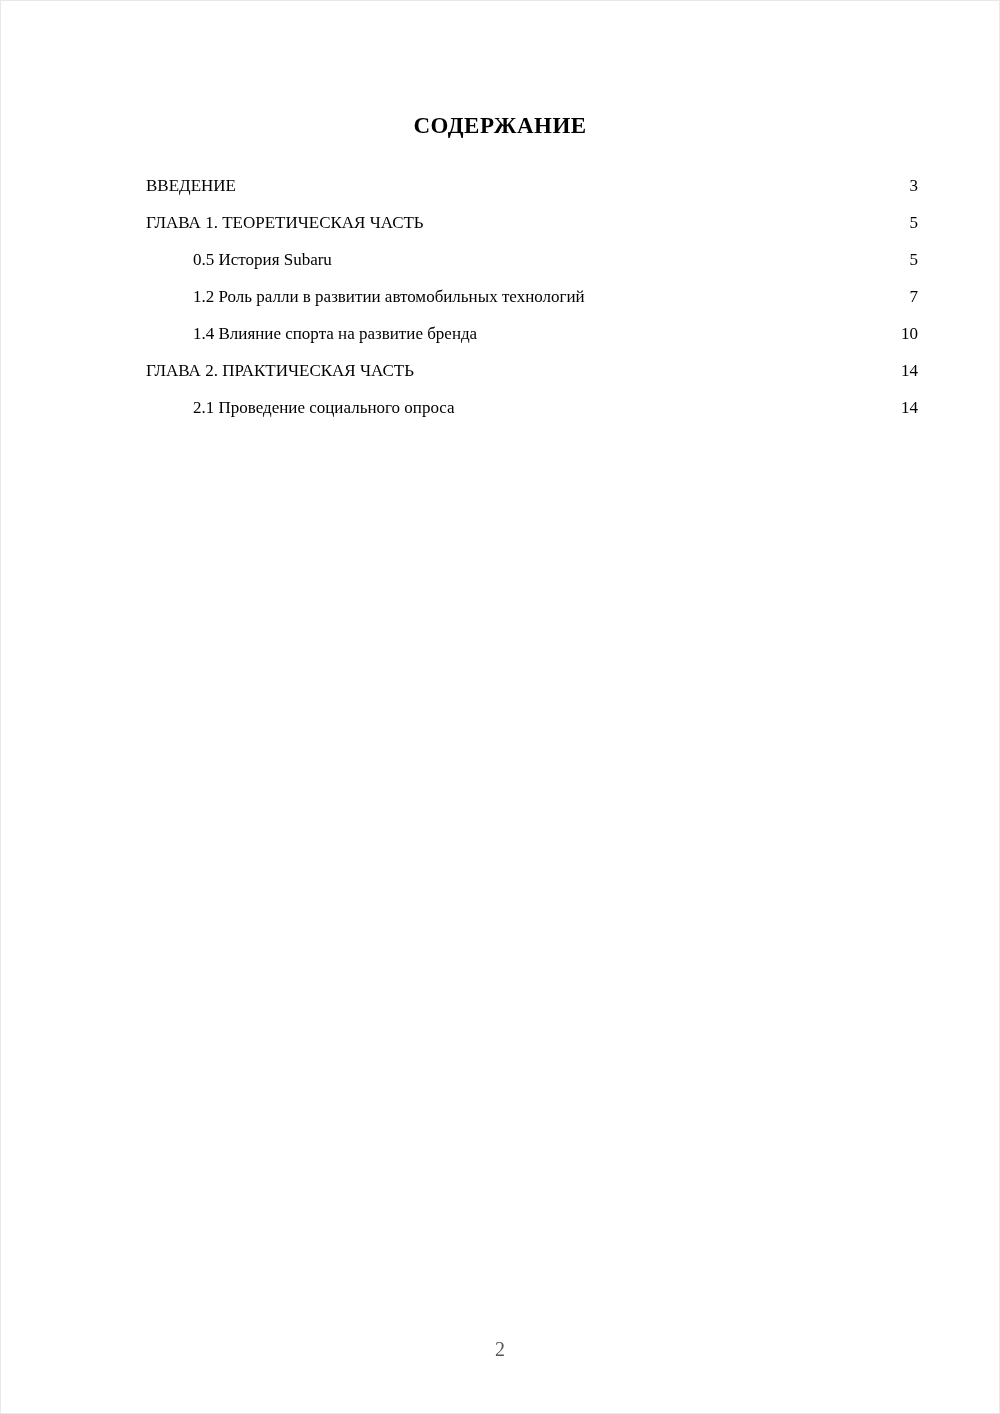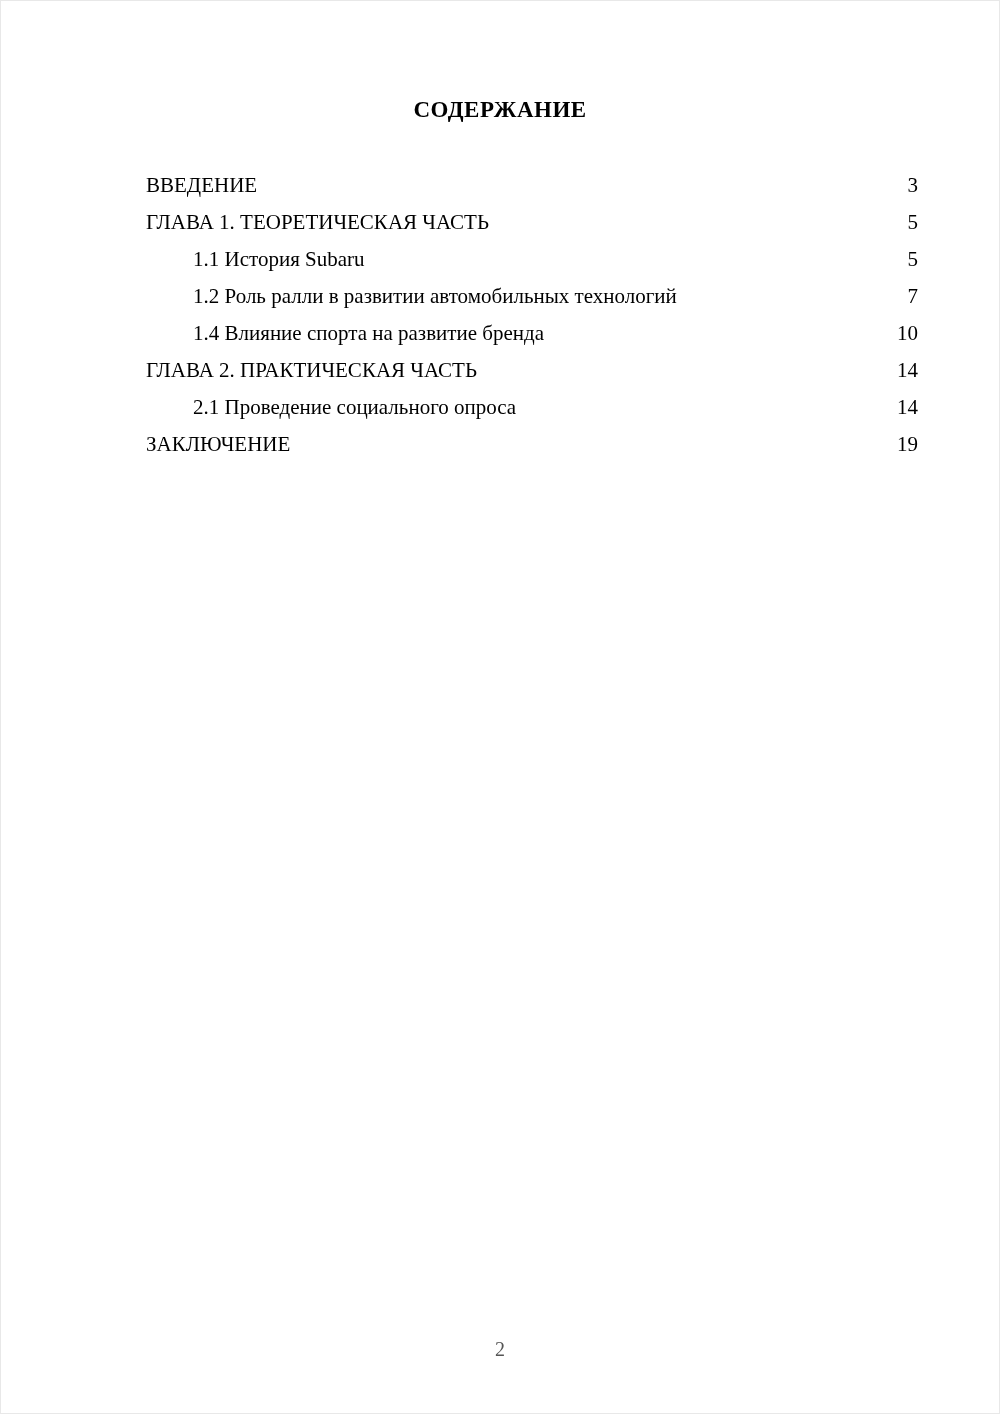--- a/index.html
+++ b/index.html
@@ -13,39 +13,39 @@
     height: 1414px;
     margin: 0 auto;
     background: #ffffff;
     box-sizing: border-box;
     border: 1px solid #e8e8e8;
     font-family: "Liberation Serif", serif;
     color: #000000;
   }
   .toc-title {
     position: absolute;
-    top: 96px;
+    top: 112px;
     left: 0;
     width: 100%;
     text-align: center;
     font-size: 23px;
     font-weight: bold;
     letter-spacing: 0.5px;
   }
   .toc-list {
     position: absolute;
     top: 166px;
     left: 145px;
     width: 772px;
   }
   .toc-row {
     display: flex;
     justify-content: space-between;
     align-items: baseline;
-    font-size: 21px;
+    font-size: 17px;
     line-height: 37px;
     height: 37px;
     white-space: nowrap;
   }
   .toc-row.indent .toc-label {
     padding-left: 47px;
   }
   .toc-label {
     flex: 1 1 auto;
     overflow: hidden;
@@ -74,39 +74,35 @@
   <div class="toc-list">
       <div class="toc-row">
         <span class="toc-label">ВВЕДЕНИЕ</span>
         <span class="toc-page">3</span>
       </div>
       <div class="toc-row">
         <span class="toc-label">ГЛАВА 1. ТЕОРЕТИЧЕСКАЯ ЧАСТЬ</span>
         <span class="toc-page">5</span>
       </div>
       <div class="toc-row indent">
-        <span class="toc-label">1.1 История Subaru</span>
+        <span class="toc-label">0.5 История Subaru</span>
         <span class="toc-page">5</span>
       </div>
       <div class="toc-row indent">
         <span class="toc-label">1.2 Роль ралли в развитии автомобильных технологий</span>
         <span class="toc-page">7</span>
       </div>
       <div class="toc-row indent">
         <span class="toc-label">1.4 Влияние спорта на развитие бренда</span>
         <span class="toc-page">10</span>
       </div>
       <div class="toc-row">
         <span class="toc-label">ГЛАВА 2. ПРАКТИЧЕСКАЯ ЧАСТЬ</span>
         <span class="toc-page">14</span>
       </div>
       <div class="toc-row indent">
         <span class="toc-label">2.1 Проведение социального опроса</span>
         <span class="toc-page">14</span>
       </div>
-      <div class="toc-row">
-        <span class="toc-label">ЗАКЛЮЧЕНИЕ</span>
-        <span class="toc-page">19</span>
-      </div>
     </div>
 
   <div class="page-footer">2</div>
 </div>
 
 </body></html>

